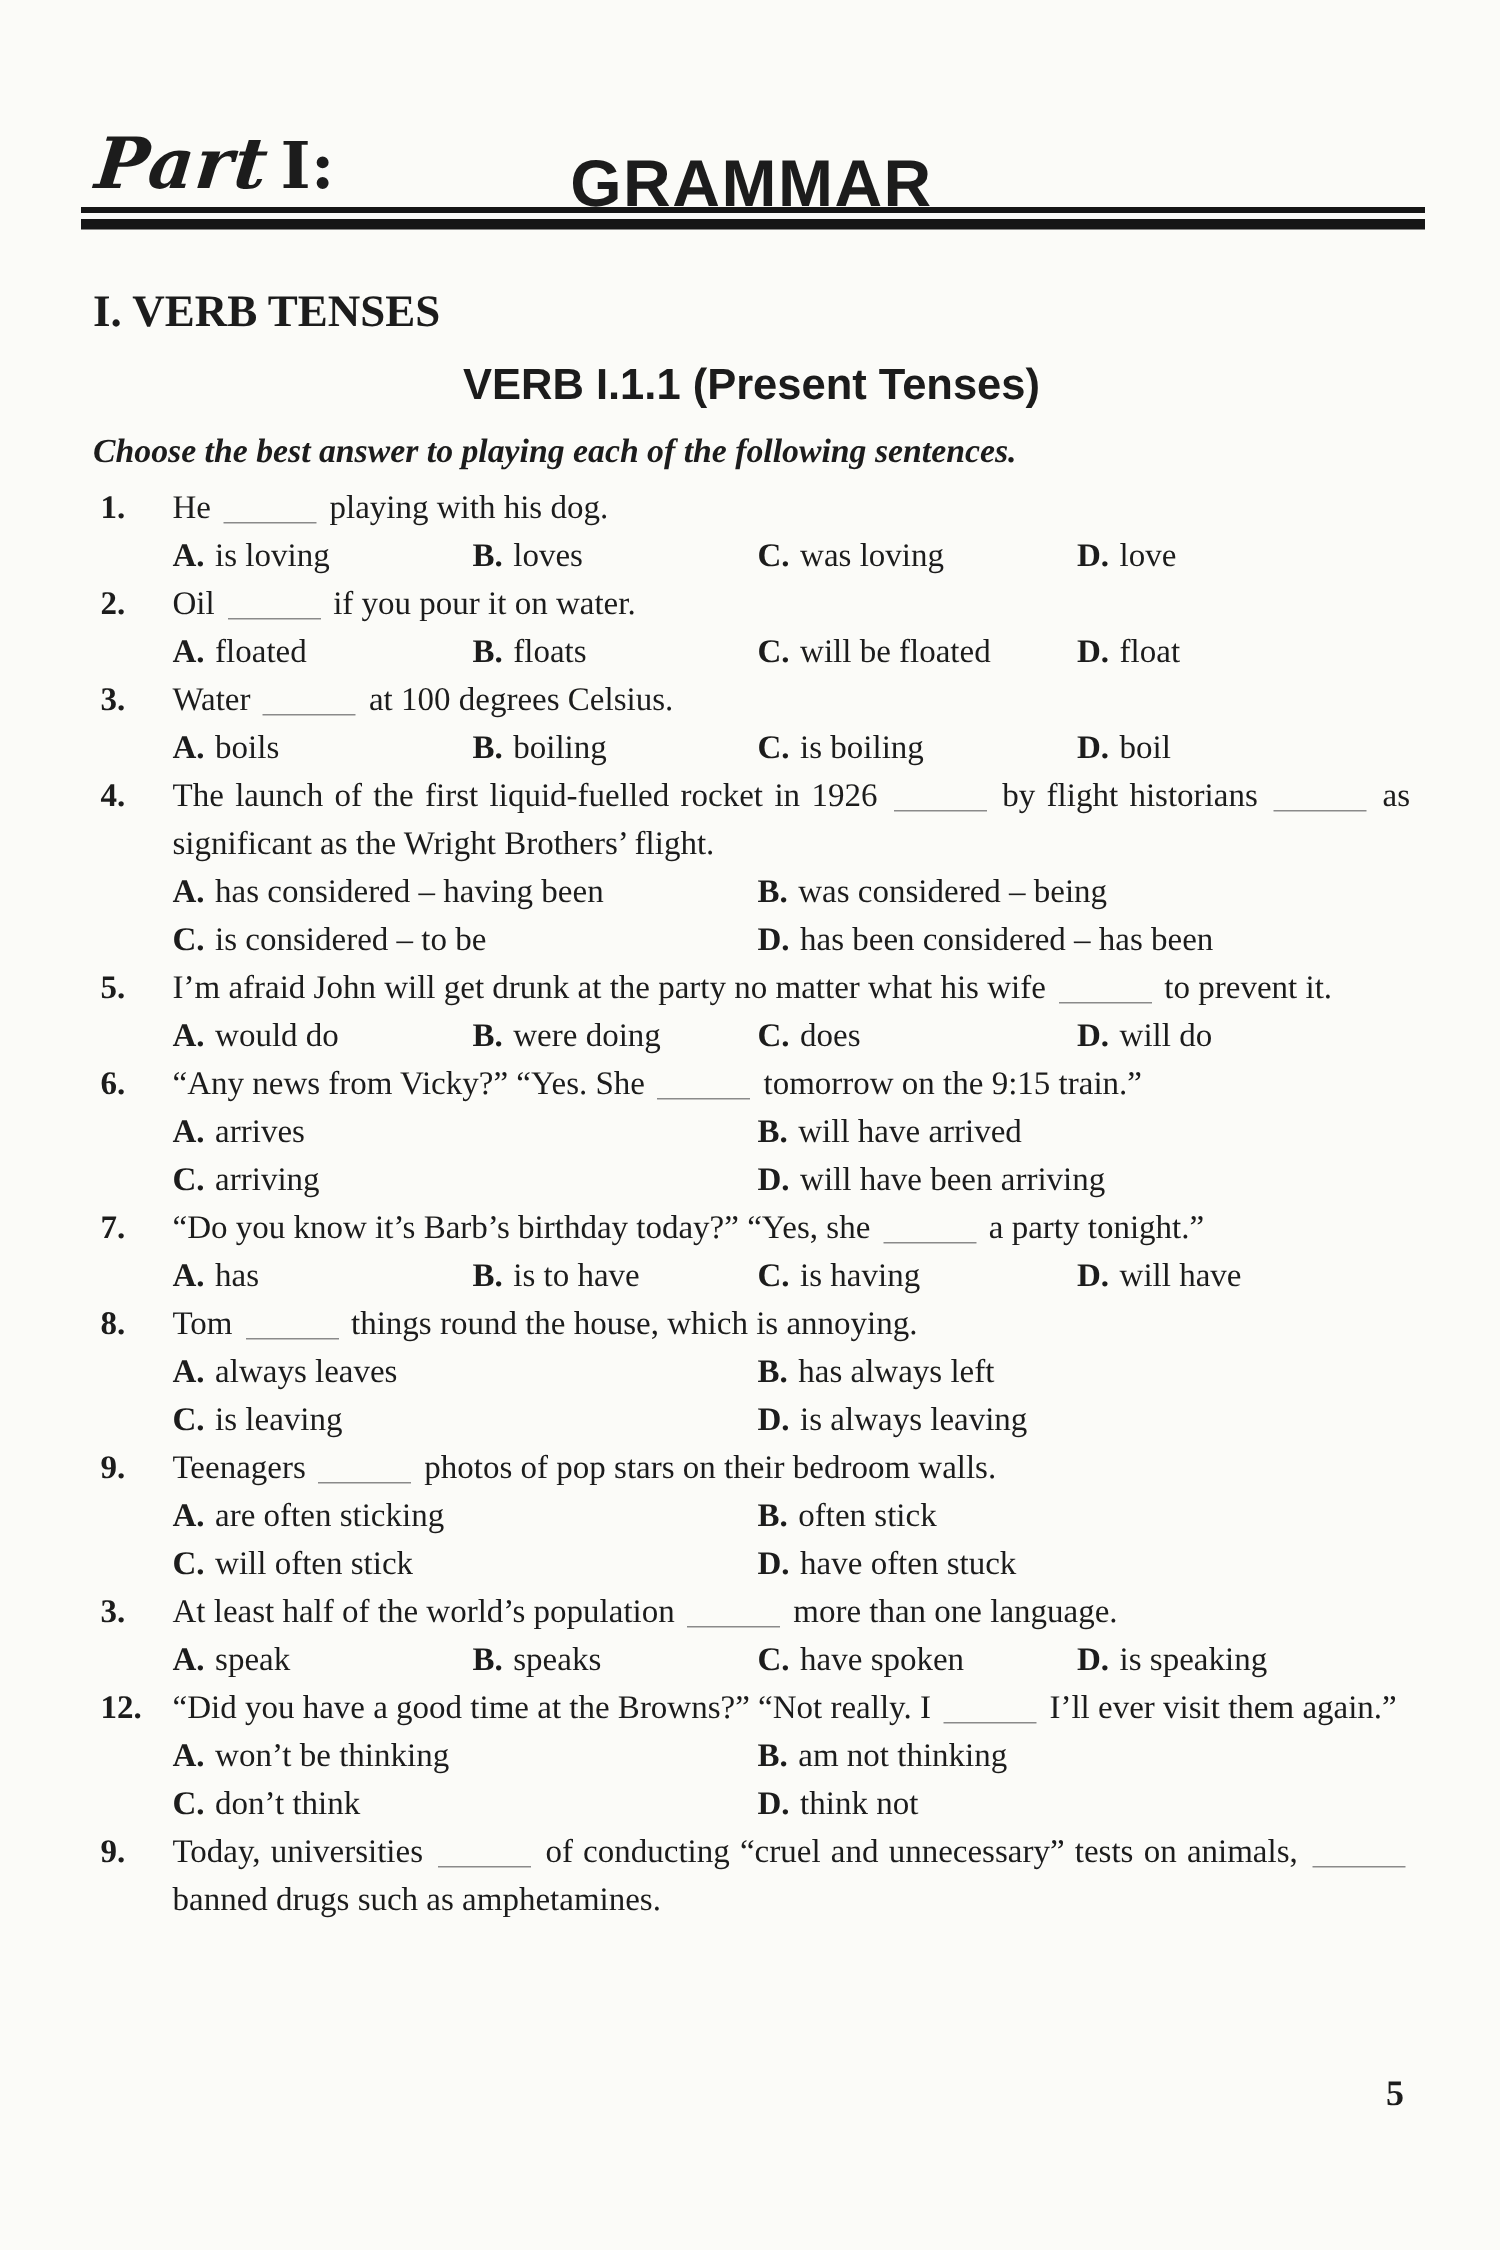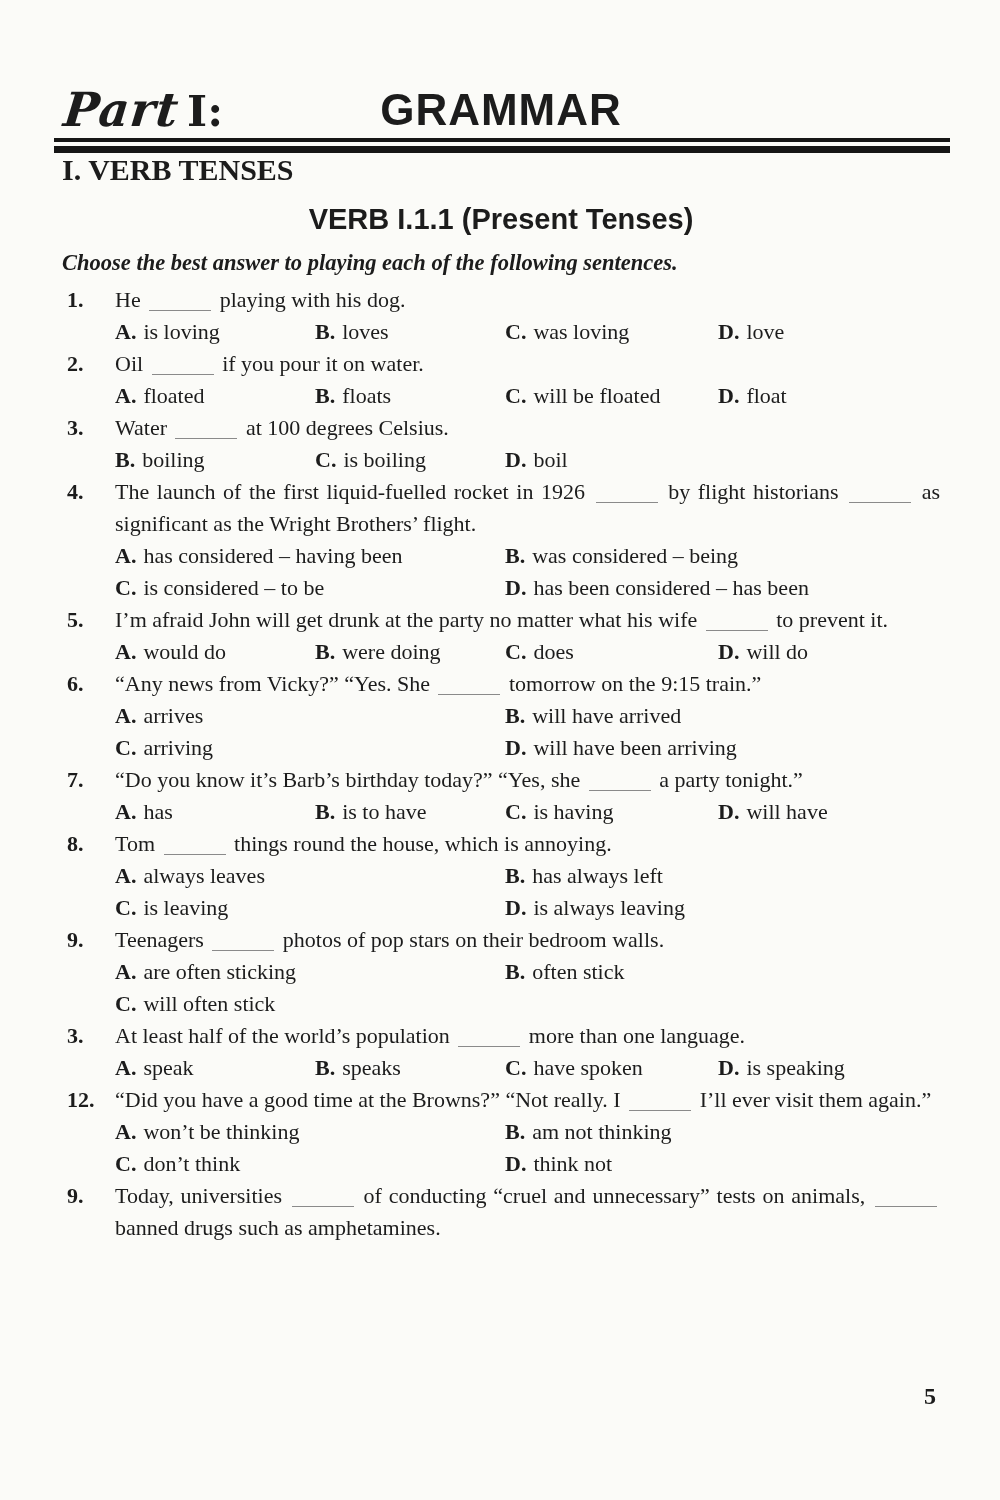--- a/index.html
+++ b/index.html
@@ -22,33 +22,34 @@
     font-style:italic; font-weight:bold;
     font-size:47px; letter-spacing:1px;
     transform:skewX(-6deg); display:inline-block;
   }
   .part-numeral {
     font-family:"DejaVu Serif", serif;
     font-weight:bold; font-size:43px;
     margin-left:8px;
   }
   .page-title {
-    position:absolute; left:0; right:0; top:3px;
+    position:absolute; left:0; right:0; top:16px;
     text-align:center;
     font-family:"Liberation Sans", sans-serif;
     font-weight:bold; font-size:44px; letter-spacing:1px;
   }
   .double-rule {
     margin:2px -10px 0 -8px;
     height:15px;
     border-top:4px solid #161616;
     border-bottom:7px solid #161616;
   }
   
   .section-heading {
+    margin-top:38px;
     font-size:30px; font-weight:bold;
     font-family:"Liberation Serif", serif;
   }
   .test-title {
     margin-top:16px;
     text-align:center;
     font-family:"Liberation Sans", sans-serif;
     font-weight:bold; font-size:29px;
   }
   .instructions {
@@ -131,20 +132,21 @@
             <span class="option"><span class="olabel">C.</span>will be floated</span>
             <span class="option"><span class="olabel">D.</span>float</span>
           </div>
         </div>
       </div>
       <div class="question">
         <span class="qnum">3.</span>
         <div class="qbody">
           <div class="stem">Water <span class="blank"></span> at 100 degrees Celsius.</div>
           <div class="options cols-4">
+            <span class="option"><span class="olabel">A.</span>boils</span>
             <span class="option"><span class="olabel">B.</span>boiling</span>
             <span class="option"><span class="olabel">C.</span>is boiling</span>
             <span class="option"><span class="olabel">D.</span>boil</span>
           </div>
         </div>
       </div>
       <div class="question">
         <span class="qnum">4.</span>
         <div class="qbody">
           <div class="stem">The launch of the first liquid-fuelled rocket in 1926 <span class="blank"></span> by flight historians <span class="blank"></span> as significant as the Wright Brothers’ flight.</div>
@@ -205,20 +207,21 @@
         </div>
       </div>
       <div class="question">
         <span class="qnum">9.</span>
         <div class="qbody">
           <div class="stem">Teenagers <span class="blank"></span> photos of pop stars on their bedroom walls.</div>
           <div class="options cols-2">
             <span class="option"><span class="olabel">A.</span>are often sticking</span>
             <span class="option"><span class="olabel">B.</span>often stick</span>
             <span class="option"><span class="olabel">C.</span>will often stick</span>
+            <span class="option"><span class="olabel">D.</span>have often stuck</span>
           </div>
         </div>
       </div>
       <div class="question">
         <span class="qnum">3.</span>
         <div class="qbody">
           <div class="stem">At least half of the world’s population <span class="blank"></span> more than one language.</div>
           <div class="options cols-4">
             <span class="option"><span class="olabel">A.</span>speak</span>
             <span class="option"><span class="olabel">B.</span>speaks</span>

